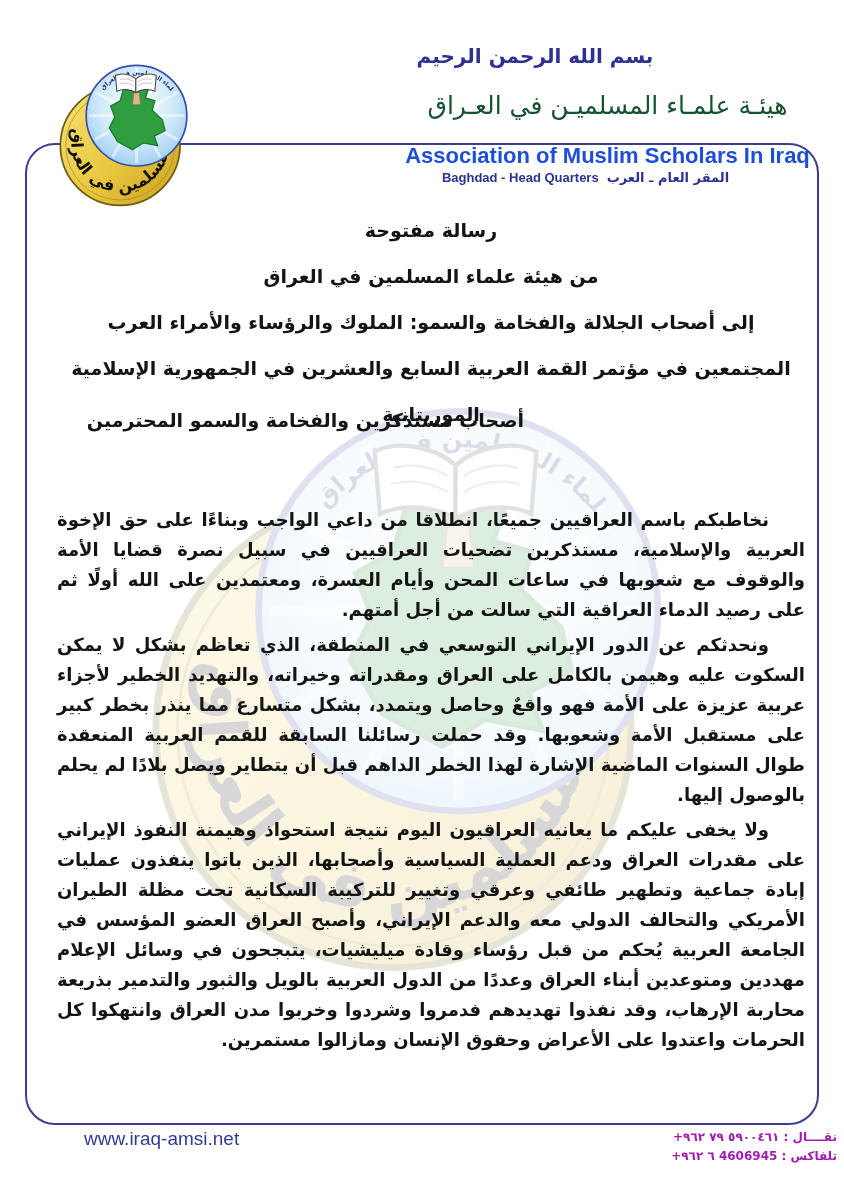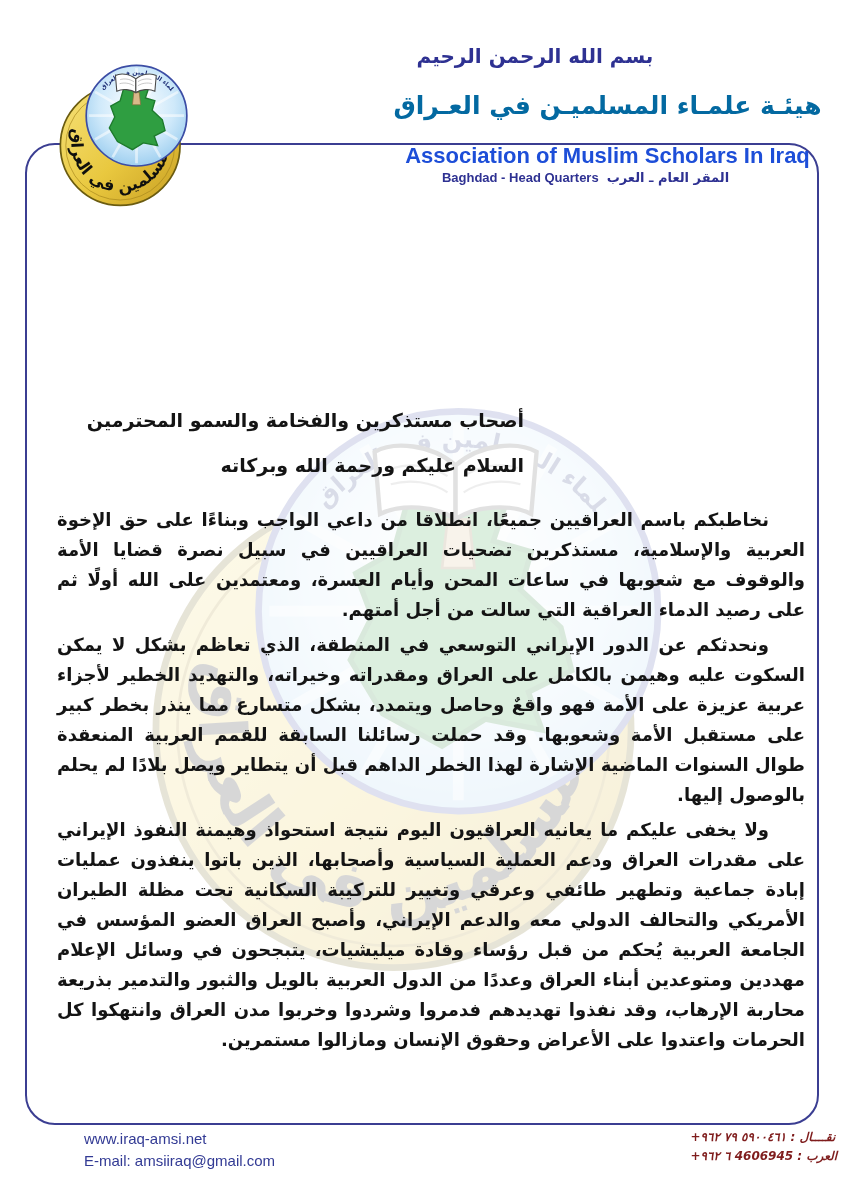--- a/index.html
+++ b/index.html
@@ -25,21 +25,21 @@
     position:absolute; left:59px; top:50px; width:136px; height:164px; z-index:3;
   }
   .logo svg{ width:100%; height:100%; }
   .bismillah{
     position:absolute; left:410px; top:44px; width:250px; z-index:2;
     text-align:center; font-size:20px; font-weight:bold; color:#2e3192;
     direction:rtl;
   }
   .org-ar{
     position:absolute; left:385px; top:84px; width:445px; z-index:2;
-    text-align:center; font-size:25px; font-weight:bold; color:#0369a1;
+    text-align:center; font-size:25px; font-weight:normal; color:#14532d;
     direction:rtl; line-height:44px;
   }
   .org-en{
     position:absolute; left:385px; top:143px; width:445px; z-index:2;
     text-align:center; font-size:22px; font-weight:bold; color:#1d4ed8;
     font-family:"Liberation Sans", sans-serif; line-height:26px;
   }
   .hq-row{
     position:absolute; left:385px; top:170px; width:445px; z-index:2;
     display:flex; justify-content:center; align-items:flex-end; gap:8px;
@@ -64,26 +64,26 @@
     direction:rtl; color:#141414;
   }
   .paragraphs p{
     font-size:18px; font-weight:bold; line-height:30px;
     text-align:justify; text-indent:36px; margin:0 0 5px 0;
   }
   
   .footer-left{
     position:absolute; left:84px; top:1128px; z-index:2;
     color:#323a94; font-family:"Liberation Sans", sans-serif;
-    font-size:15px; line-height:22px;
+    font-size:19px; line-height:22px;
   }
   .footer-right{
     position:absolute; right:7px; top:1128px; z-index:2;
-    direction:rtl; text-align:left; color:#7f1d1d;
-    font-size:12px; font-weight:bold; line-height:19px;font-style:italic;
+    direction:rtl; text-align:right; color:#a21caf;
+    font-size:12px; font-weight:bold; line-height:19px;
   }
   .footer-right bdo{ direction:ltr; unicode-bidi:bidi-override; }
 </style>
 </head>
 <body>
 
 <svg width="0" height="0" style="position:absolute" aria-hidden="true">
   <symbol id="amsi-logo" viewBox="0 0 200 240">
     <defs>
       <radialGradient id="blueG" cx="50%" cy="40%" r="68%">
@@ -159,40 +159,44 @@
       </svg>
   </div>
   <div class="bismillah">بسم الله الرحمن الرحيم</div>
   <div class="org-ar">هيئـة علمـاء المسلميـن في العـراق</div>
   <div class="org-en">Association of Muslim Scholars In Iraq</div>
   <div class="hq-row">
     <span class="hq-en">Baghdad - Head Quarters</span>
     <span class="hq-ar">المقر العام ـ العرب</span>
   </div>
 
+  <div class="headings">
+    <div class="heading-line">رسالة مفتوحة</div>
+    <div class="heading-line">من هيئة علماء المسلمين في العراق</div>
+    <div class="heading-line">إلى أصحاب الجلالة والفخامة والسمو: الملوك والرؤساء والأمراء العرب</div>
+    <div class="heading-line">المجتمعين في مؤتمر القمة العربية السابع والعشرين في الجمهورية الإسلامية الموريتانية</div>
+  </div>
 
   <div class="salutation">
     <div class="salutation-line">أصحاب مستذكرين والفخامة والسمو المحترمين</div>
-    <div class="salutation-line">السلام عليكم ورحمة الله وبركاته</div>
   </div>
 
   <div class="paragraphs">
     <p>نخاطبكم باسم العراقيين جميعًا، انطلاقا من داعي الواجب وبناءًا على حق الإخوة العربية والإسلامية، مستذكرين تضحيات العراقيين في سبيل نصرة قضايا الأمة والوقوف مع شعوبها في ساعات المحن وأيام العسرة، ومعتمدين على الله أولًا ثم على رصيد الدماء العراقية التي سالت من أجل أمتهم.</p>
     <p>ونحدثكم عن الدور الإيراني التوسعي في المنطقة، الذي تعاظم بشكل لا يمكن السكوت عليه وهيمن بالكامل على العراق ومقدراته وخيراته، والتهديد الخطير لأجزاء عربية عزيزة على الأمة فهو واقعٌ وحاصل ويتمدد، بشكل متسارع مما ينذر بخطر كبير على مستقبل الأمة وشعوبها. وقد حملت رسائلنا السابقة للقمم العربية المنعقدة طوال السنوات الماضية الإشارة لهذا الخطر الداهم قبل أن يتطاير ويصل بلادًا لم يحلم بالوصول إليها.</p>
     <p>ولا يخفى عليكم ما يعانيه العراقيون اليوم نتيجة استحواذ وهيمنة النفوذ الإيراني على مقدرات العراق ودعم العملية السياسية وأصحابها، الذين باتوا ينفذون عمليات إبادة جماعية وتطهير طائفي وعرقي وتغيير للتركيبة السكانية تحت مظلة الطيران الأمريكي والتحالف الدولي معه والدعم الإيراني، وأصبح العراق العضو المؤسس في الجامعة العربية يُحكم من قبل رؤساء وقادة ميليشيات، يتبجحون في وسائل الإعلام مهددين ومتوعدين أبناء العراق وعددًا من الدول العربية بالويل والثبور والتدمير بذريعة محاربة الإرهاب، وقد نفذوا تهديدهم فدمروا وشردوا وخربوا مدن العراق وانتهكوا كل الحرمات واعتدوا على الأعراض وحقوق الإنسان ومازالوا مستمرين.</p>
   </div>
 
   <div class="footer-left">
     <div>www.iraq-amsi.net</div>
-    <div>E-mail: amsiiraq@gmail.com</div>
   </div>
   <div class="footer-right">
     <div>
       <span>نقــــال :</span>
       <bdo dir="ltr">+٩٦٢ ٧٩ ٥٩٠٠٤٦١</bdo>
     </div>
     <div>
-      <span>العرب :</span>
+      <span>تلفاكس :</span>
       <bdo dir="ltr">+٩٦٢ ٦ 4606945</bdo>
     </div>
   </div>
 
 </div>
 
 </body></html>

